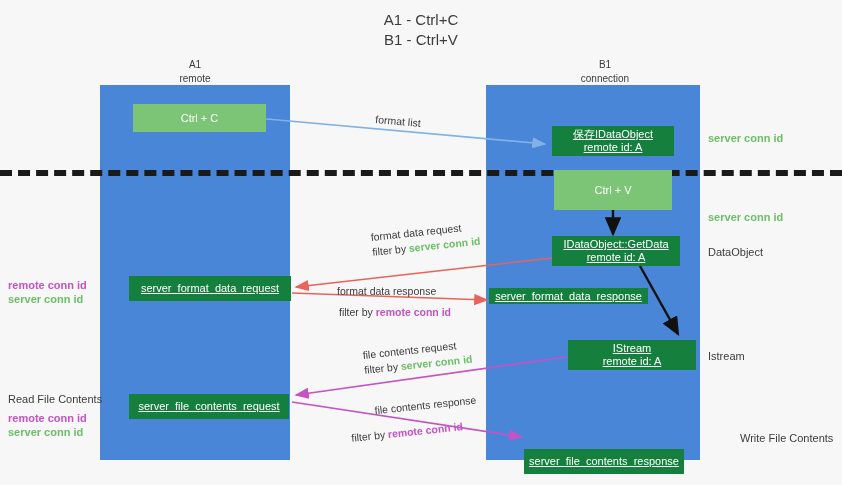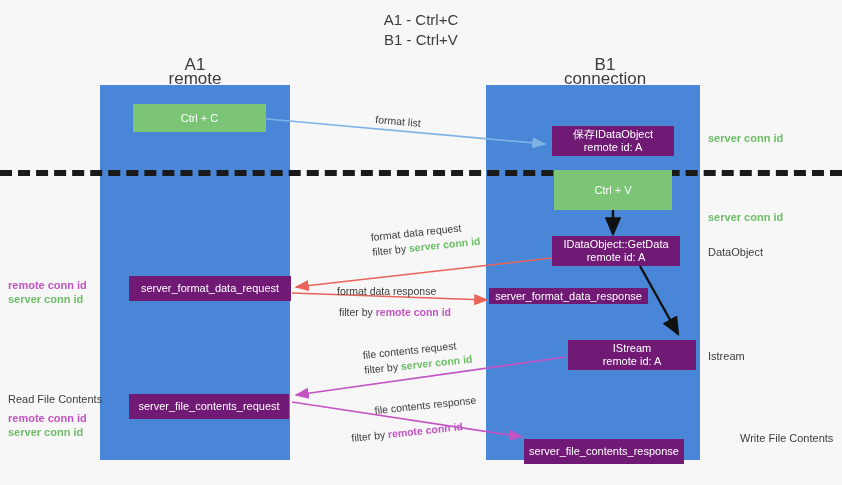--- a/index.html
+++ b/index.html
@@ -17,40 +17,40 @@
   
   .title{
     left:0;top:10px;width:842px;
     text-align:center;
     font-size:15px;line-height:20px;
     color:#3c3c3c;
   }
 
   
   .lane-head{
-    text-align:center;font-size:17px;line-height:14px;color:#3c3c3c;
+    text-align:center;font-size:10px;line-height:14px;color:#3c3c3c;
   }
   .lane-head .lh1{display:block;}
   .lane-head .lh2{display:block;}
 
   
   .lane{background:#4a86d8;}
 
   
   .box{
     box-sizing:border-box;
     display:flex;flex-direction:column;
     align-items:center;justify-content:center;
     color:#ffffff;font-size:11px;line-height:13px;
     text-align:center;
     padding:2px 4px;
   }
   .box .l2{display:block;}
   .green{background:#7cc576;}
-  .orange{background:#701a75;}
+  .orange{background:#15803d;text-decoration:underline;}
 
   
   .sep{
     left:0;top:170px;width:842px;height:0;
     border-top:6px dashed #1a1a1a;
   }
 
   
   .lab{font-size:11px;line-height:14px;}
   .lab-green{color:#6cbf67;font-weight:bold;}
@@ -148,21 +148,21 @@
 
   <div class="abs box orange" style="left:568px;top:340px;width:128px;height:30px;">
     <span>IStream</span>
     <span class="l2">remote id: A</span>
   </div>
 
   <div class="abs box orange" style="left:129px;top:394px;width:160px;height:25px;">
     <span>server_file_contents_request</span>
   </div>
 
-  <div class="abs box orange" style="left:524px;top:439px;width:160px;height:25px;">
+  <div class="abs box orange" style="left:524px;top:449px;width:160px;height:25px;">
     <span>server_file_contents_response</span>
   </div>
 
   <div class="abs lab lab-green" style="left:708px;top:131px;">server conn id</div>
 
   <div class="abs lab lab-green" style="left:708px;top:210px;">server conn id</div>
 
   <div class="abs lab lab-plain" style="left:708px;top:245px;text-align:right;">DataObject</div>
 
   <div class="abs lab lab-plain" style="left:708px;top:349px;">Istream</div>

